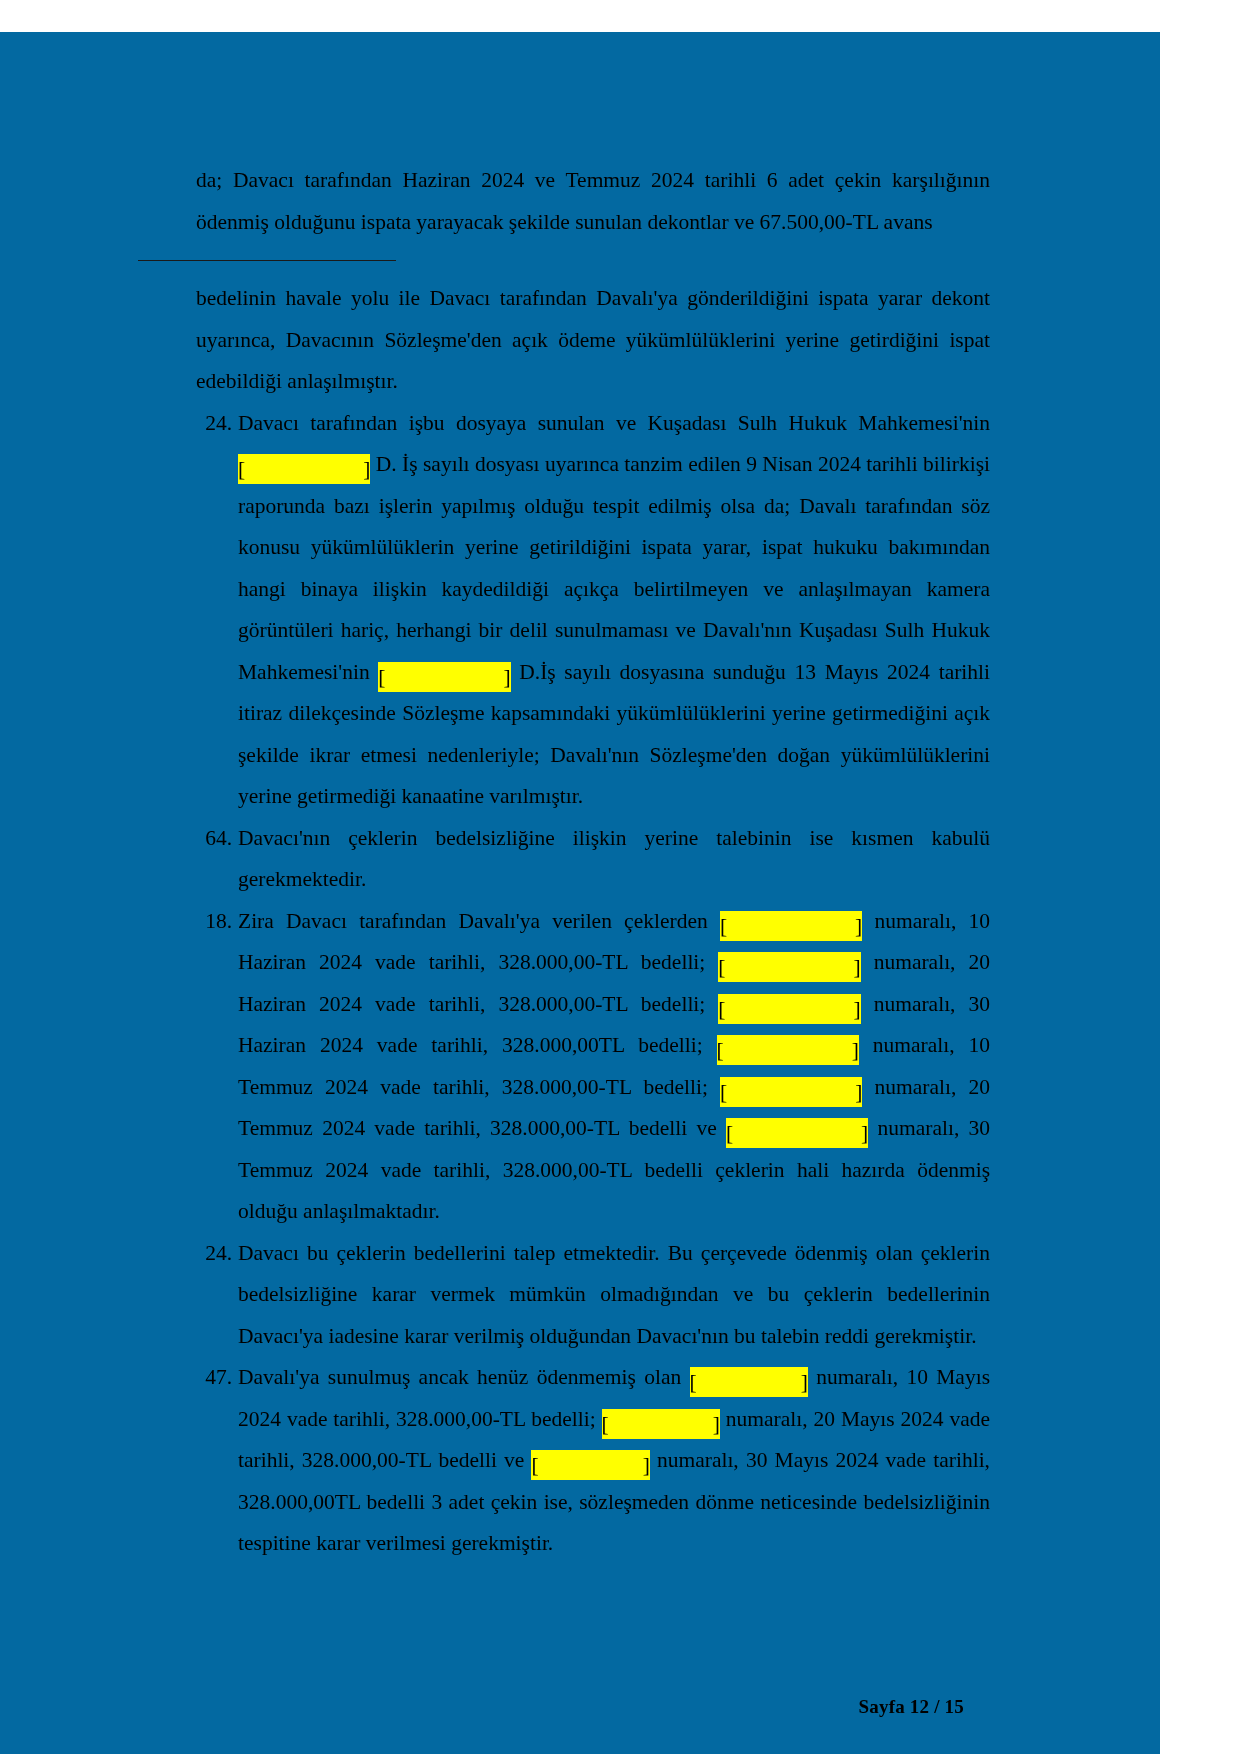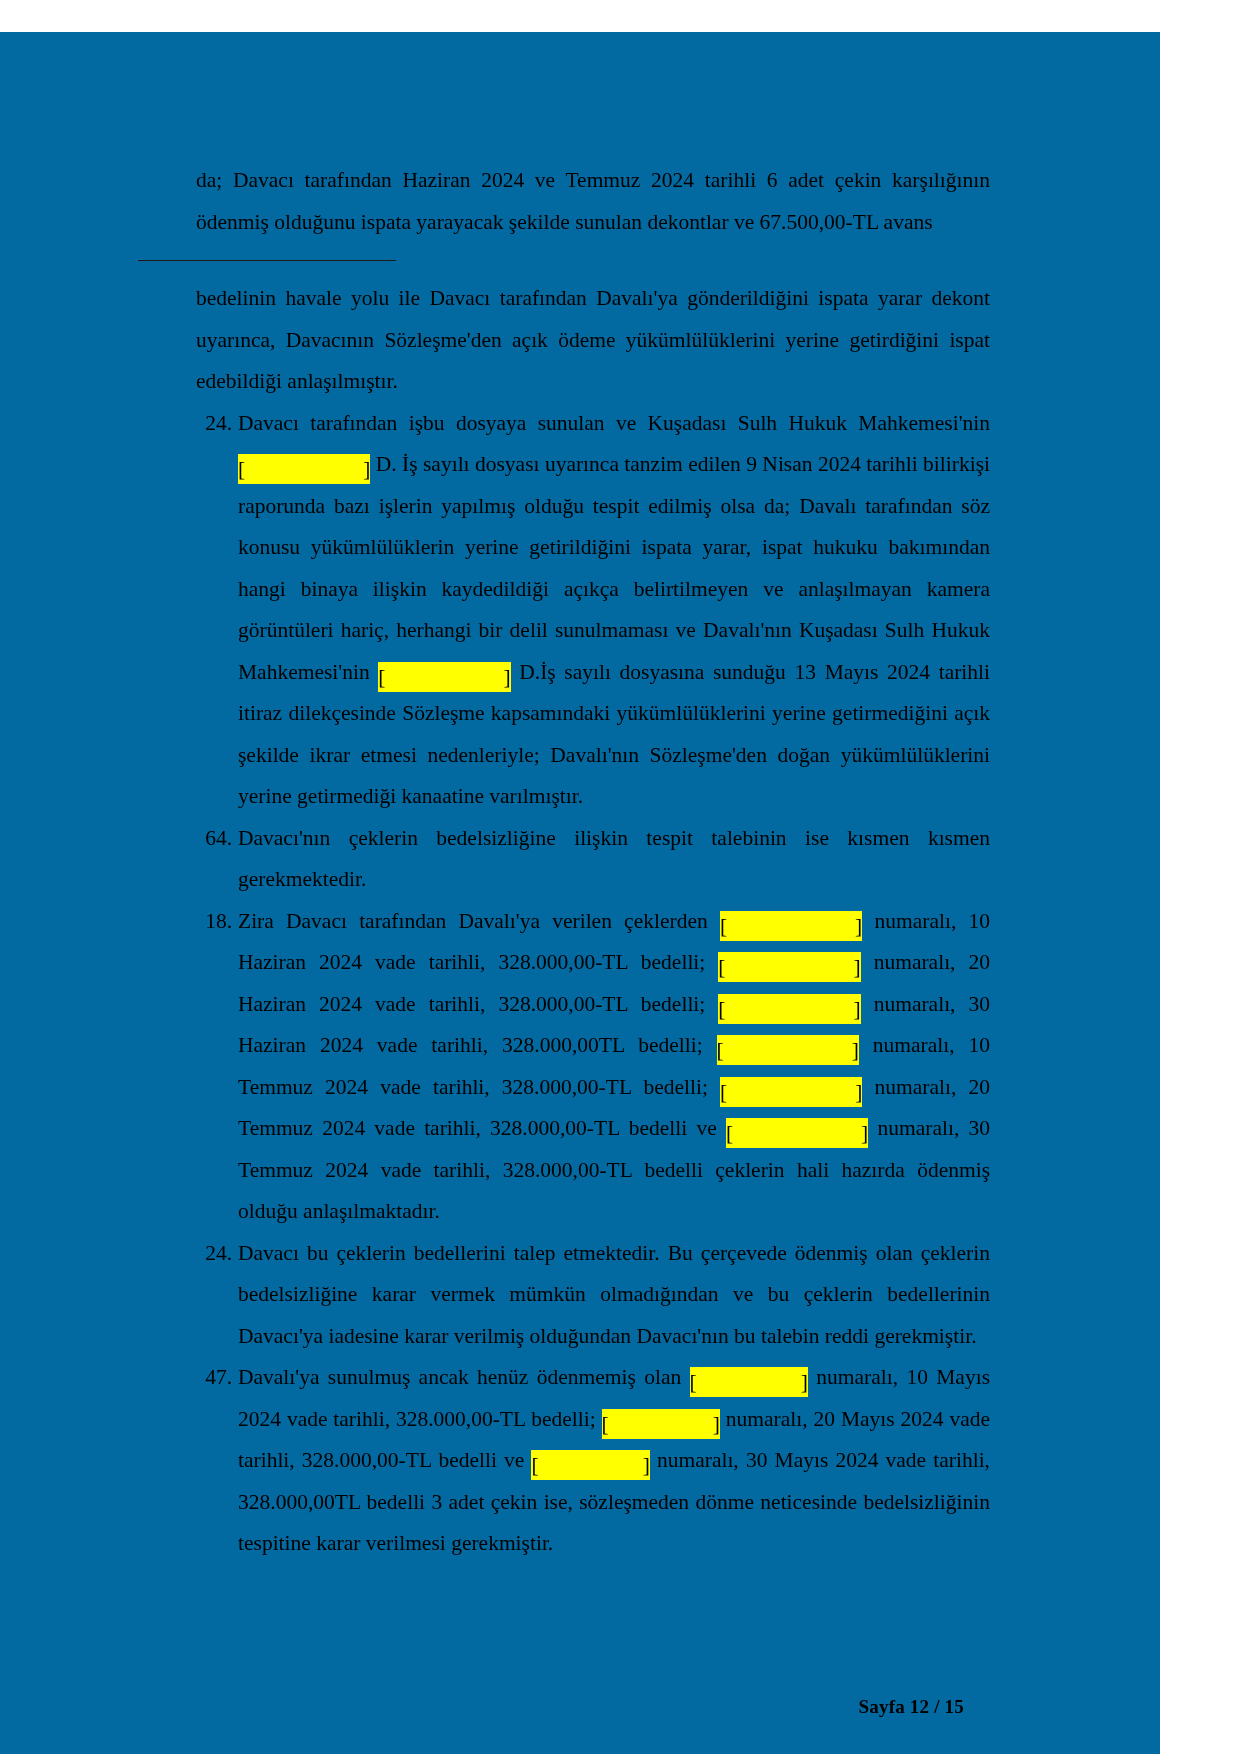--- a/index.html
+++ b/index.html
@@ -132,21 +132,21 @@
       <span class="body">bedelinin havale yolu ile Davacı tarafından Davalı'ya gönderildiğini ispata yarar dekont uyarınca, Davacının Sözleşme'den açık ödeme yükümlülüklerini yerine getirdiğini ispat edebildiği anlaşılmıştır.</span>
     </p>
 
     <div id="items-host">
         <p class="item">
           <span class="item-num">24.</span>
           <span class="body">Davacı tarafından işbu dosyaya sunulan ve Kuşadası Sulh Hukuk Mahkemesi'nin <span class="redact w-lg"><span class="brk">[</span><span class="fill">&nbsp;</span><span class="brk">]</span></span> D. İş sayılı dosyası uyarınca tanzim edilen 9 Nisan 2024 tarihli bilirkişi raporunda bazı işlerin yapılmış olduğu tespit edilmiş olsa da; Davalı tarafından söz konusu yükümlülüklerin yerine getirildiğini ispata yarar, ispat hukuku bakımından hangi binaya ilişkin kaydedildiği açıkça belirtilmeyen ve anlaşılmayan kamera görüntüleri hariç, herhangi bir delil sunulmaması ve Davalı'nın Kuşadası Sulh Hukuk Mahkemesi'nin <span class="redact w-lg"><span class="brk">[</span><span class="fill">&nbsp;</span><span class="brk">]</span></span> D.İş sayılı dosyasına sunduğu 13 Mayıs 2024 tarihli itiraz dilekçesinde Sözleşme kapsamındaki yükümlülüklerini yerine getirmediğini açık şekilde ikrar etmesi nedenleriyle; Davalı'nın Sözleşme'den doğan yükümlülüklerini yerine getirmediği kanaatine varılmıştır.</span>
         </p>
         <p class="item">
           <span class="item-num">64.</span>
-          <span class="body">Davacı'nın çeklerin bedelsizliğine ilişkin tespit talebinin ise kısmen kısmen gerekmektedir.</span>
+          <span class="body">Davacı'nın çeklerin bedelsizliğine ilişkin yerine talebinin ise kısmen kabulü gerekmektedir.</span>
         </p>
         <p class="item">
           <span class="item-num">18.</span>
           <span class="body">Zira Davacı tarafından Davalı'ya verilen çeklerden <span class="redact w-md"><span class="brk">[</span><span class="fill">&nbsp;</span><span class="brk">]</span></span> numaralı, 10 Haziran 2024 vade tarihli, 328.000,00-TL bedelli; <span class="redact w-md"><span class="brk">[</span><span class="fill">&nbsp;</span><span class="brk">]</span></span> numaralı, 20 Haziran 2024 vade tarihli, 328.000,00-TL bedelli; <span class="redact w-md"><span class="brk">[</span><span class="fill">&nbsp;</span><span class="brk">]</span></span> numaralı, 30 Haziran 2024 vade tarihli, 328.000,00TL bedelli; <span class="redact w-md"><span class="brk">[</span><span class="fill">&nbsp;</span><span class="brk">]</span></span> numaralı, 10 Temmuz 2024 vade tarihli, 328.000,00-TL bedelli; <span class="redact w-md"><span class="brk">[</span><span class="fill">&nbsp;</span><span class="brk">]</span></span> numaralı, 20 Temmuz 2024 vade tarihli, 328.000,00-TL bedelli ve <span class="redact w-md"><span class="brk">[</span><span class="fill">&nbsp;</span><span class="brk">]</span></span> numaralı, 30 Temmuz 2024 vade tarihli, 328.000,00-TL bedelli çeklerin hali hazırda ödenmiş olduğu anlaşılmaktadır.</span>
         </p>
         <p class="item">
           <span class="item-num">24.</span>
           <span class="body">Davacı bu çeklerin bedellerini talep etmektedir. Bu çerçevede ödenmiş olan çeklerin bedelsizliğine karar vermek mümkün olmadığından ve bu çeklerin bedellerinin Davacı'ya iadesine karar verilmiş olduğundan Davacı'nın bu talebin reddi gerekmiştir.</span>
         </p>
         <p class="item">

